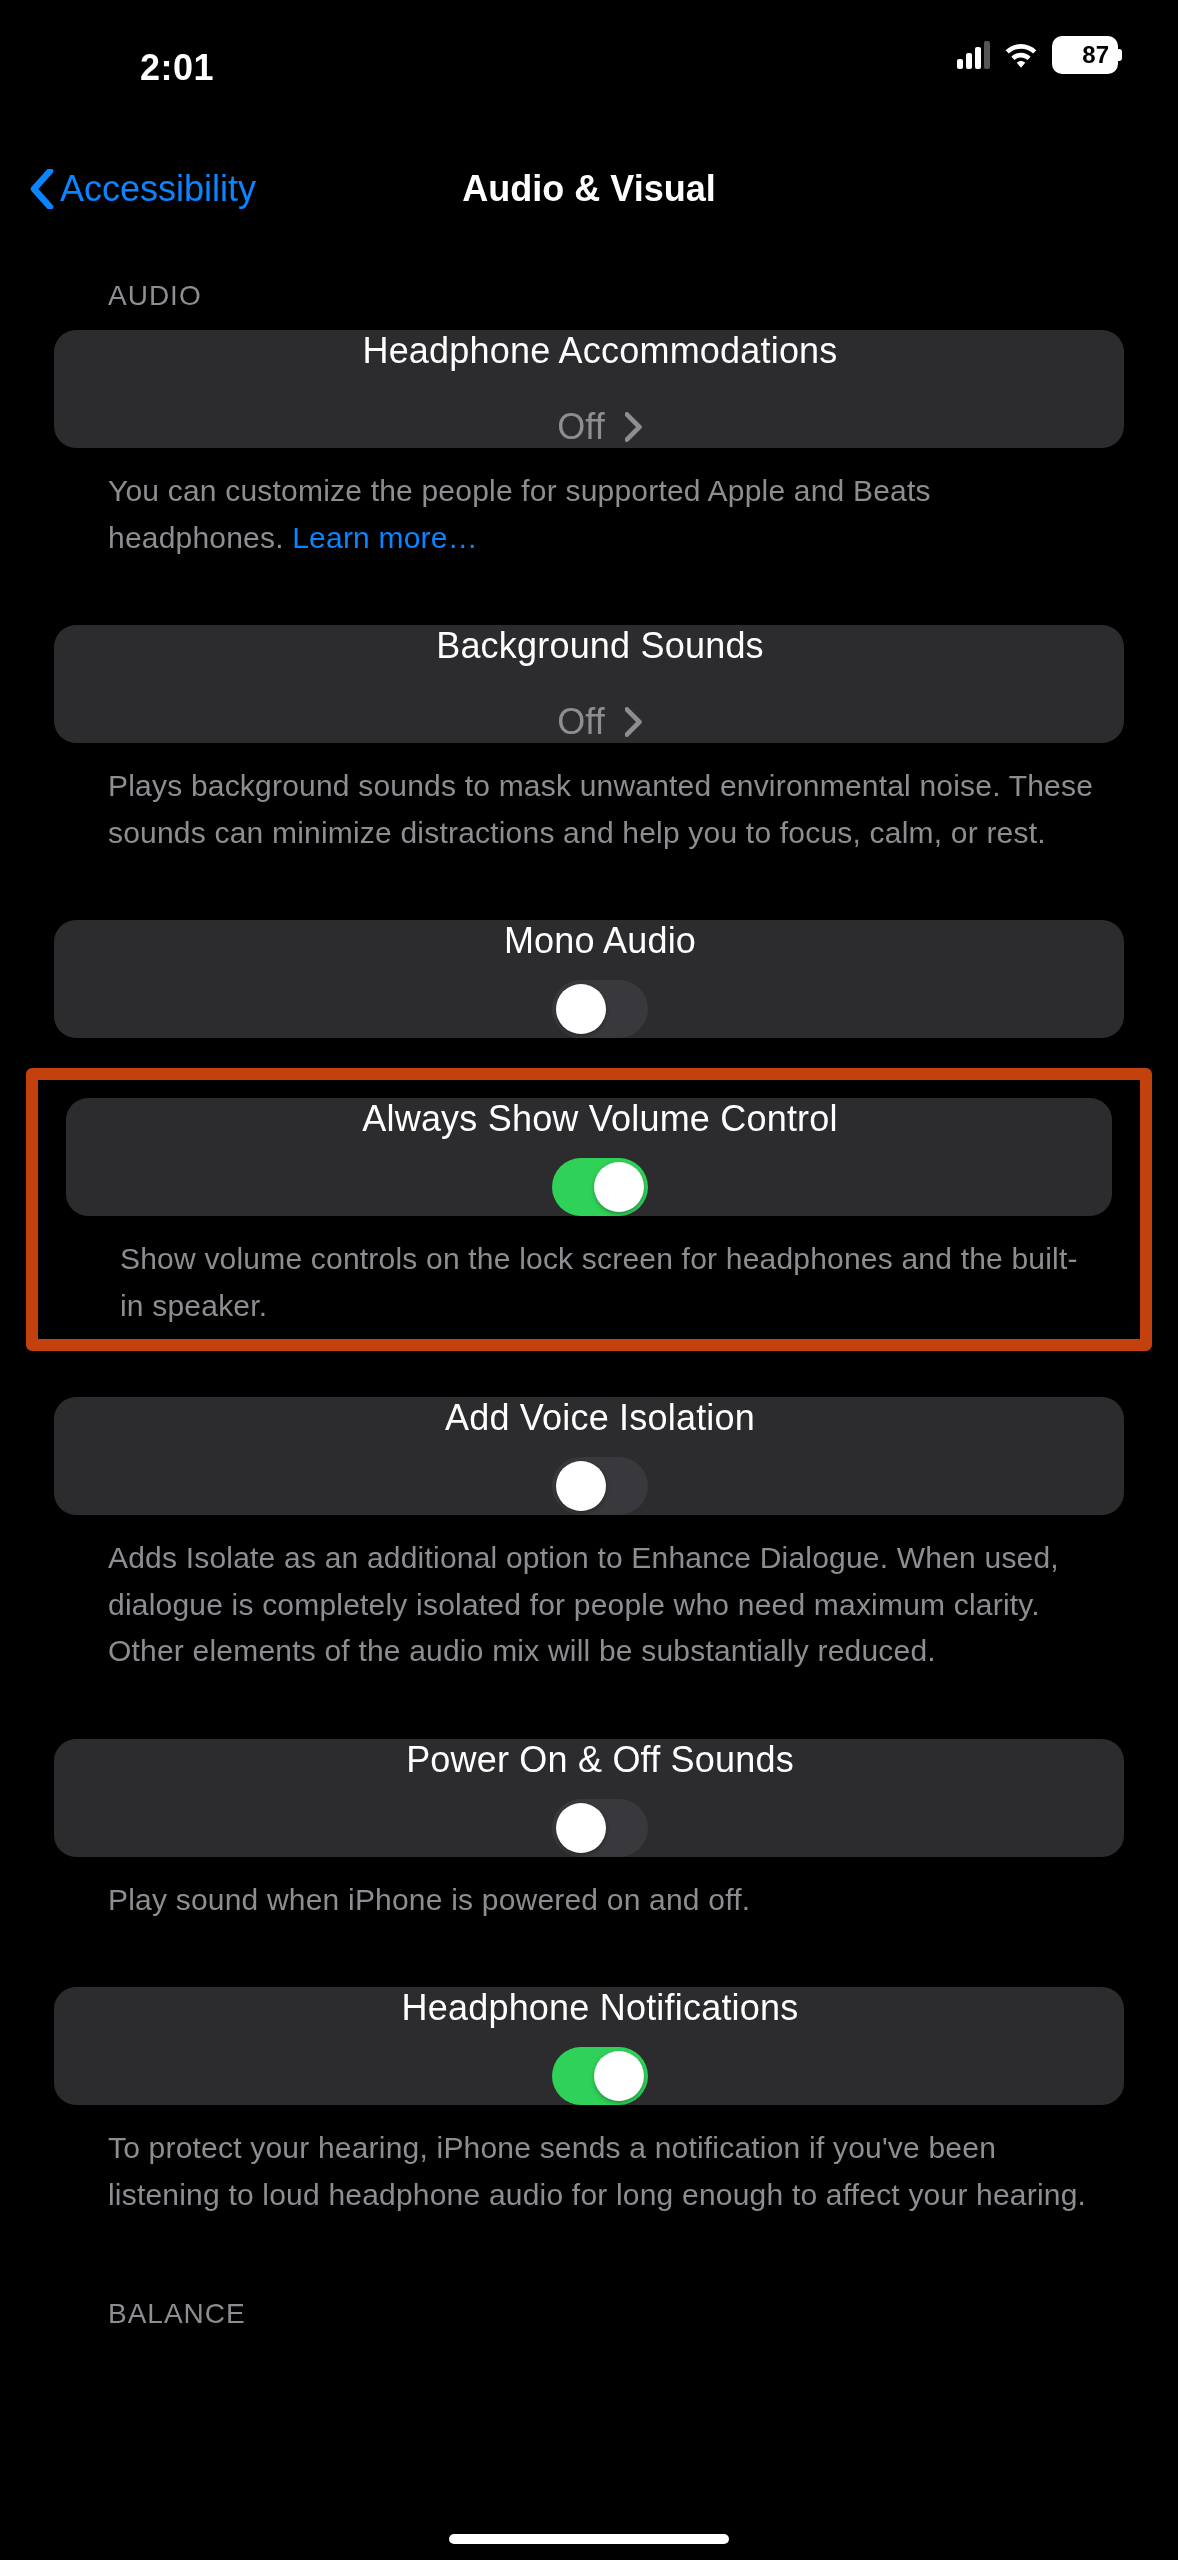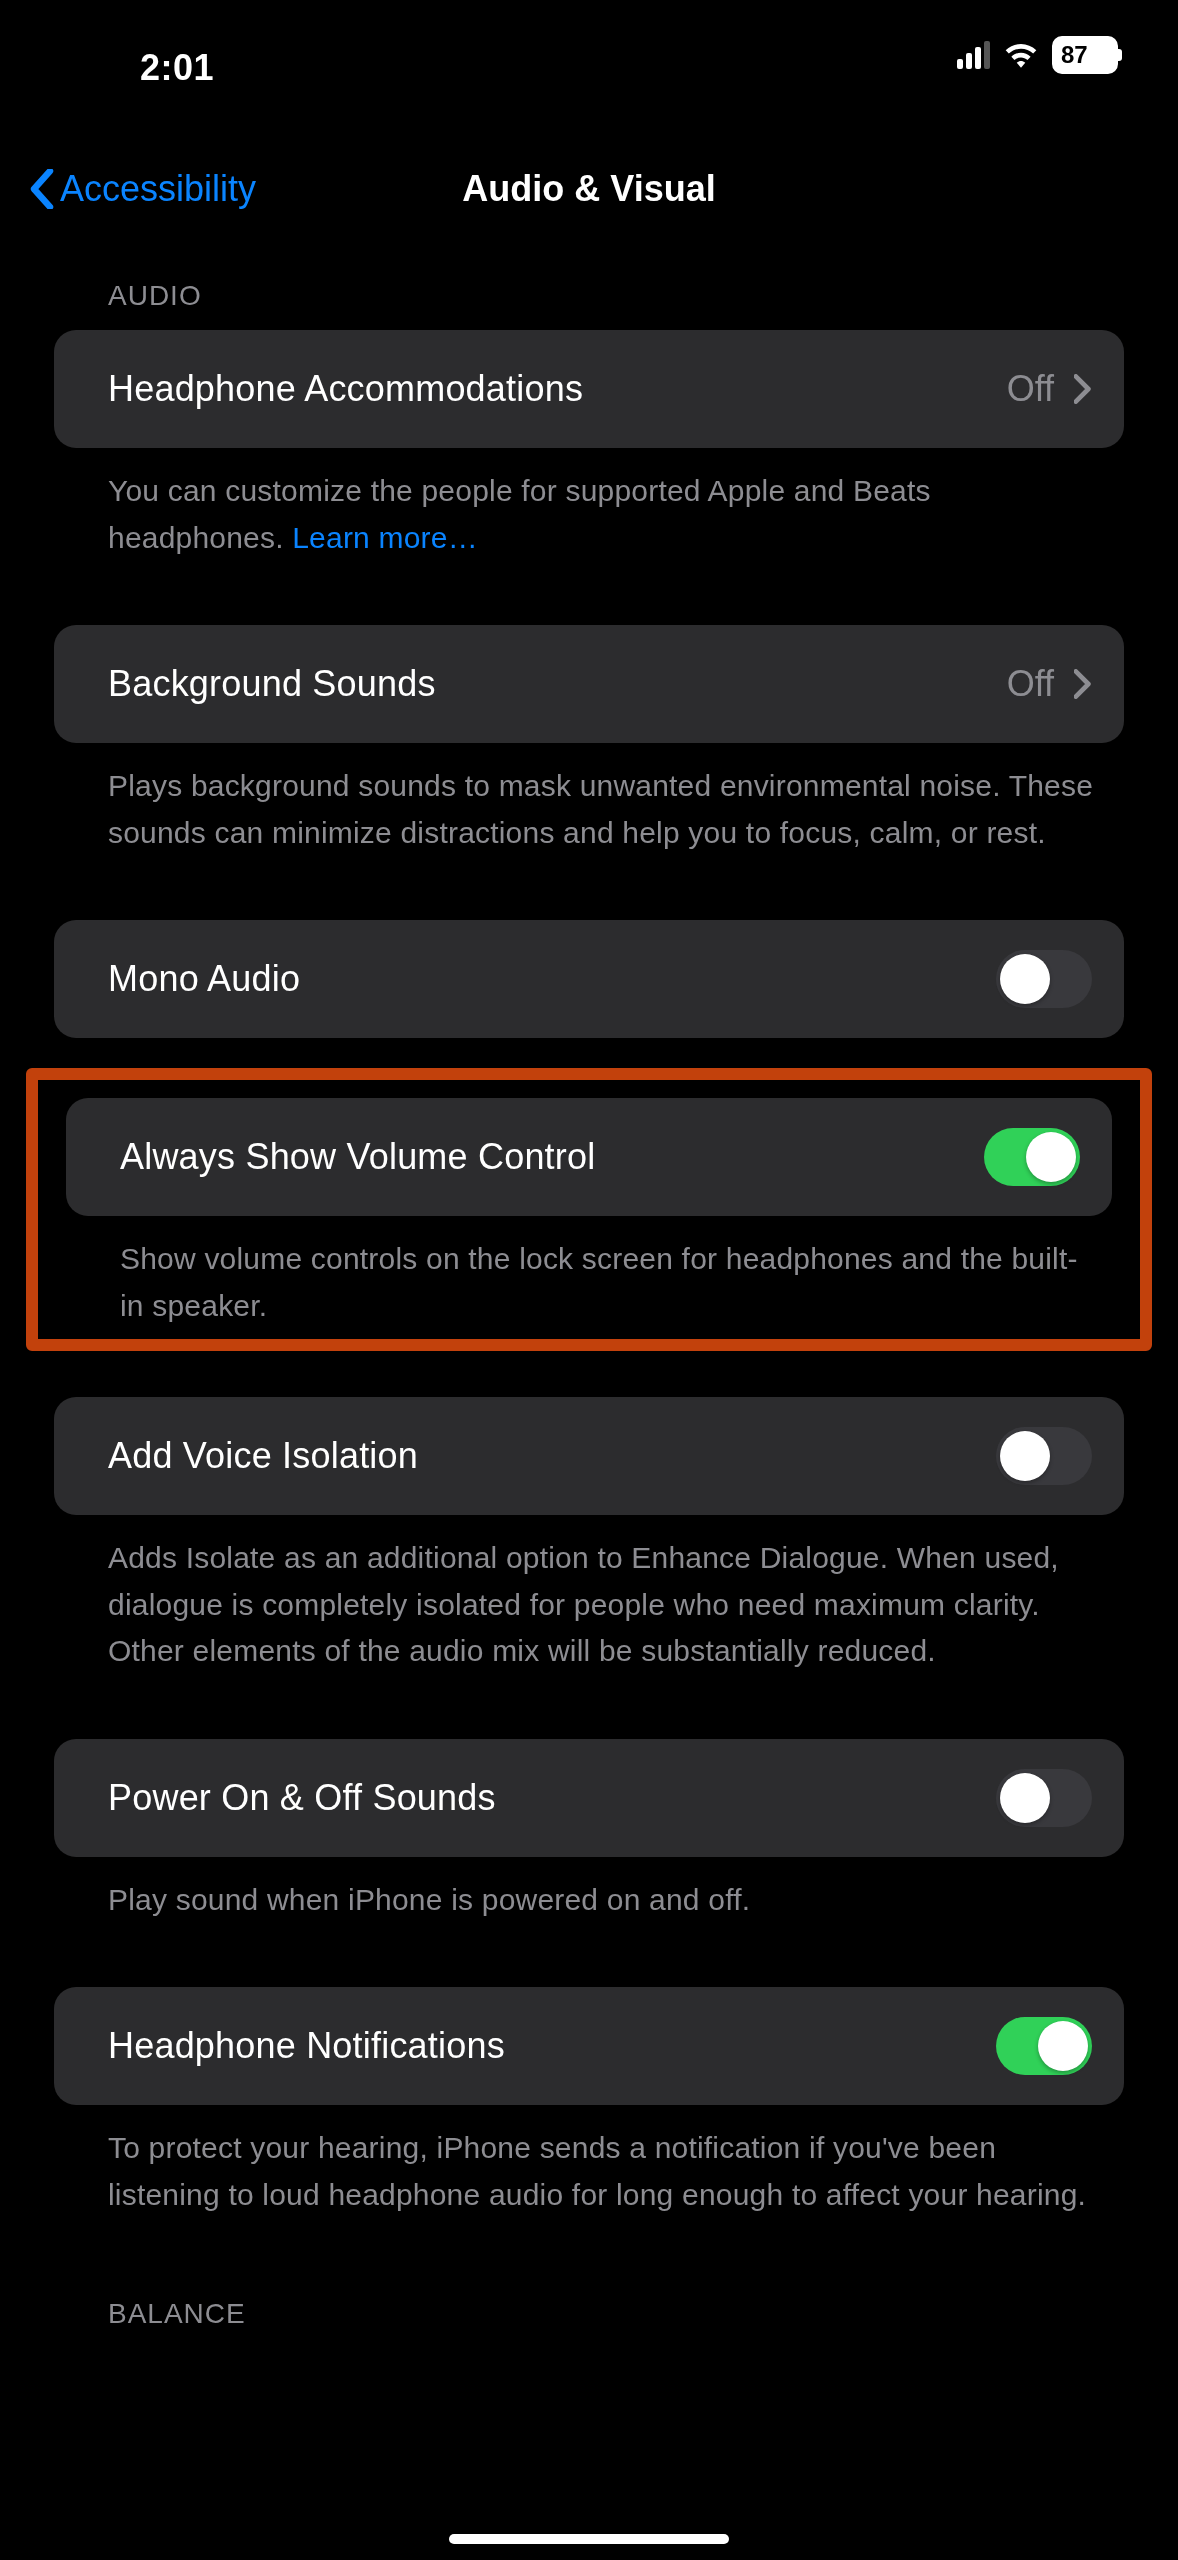--- a/index.html
+++ b/index.html
@@ -27,21 +27,21 @@
   .cell-bars span { width: 6px; background: #fff; border-radius: 2px; }
   .cell-bars span:nth-child(1){height:10px;}
   .cell-bars span:nth-child(2){height:16px;}
   .cell-bars span:nth-child(3){height:22px;}
   .cell-bars span:nth-child(4){height:28px;background:#555;}
   .wifi-icon { width: 34px; height: 26px; }
   .battery {
     display: flex; align-items: center;
     border: 3px solid #fff; border-radius: 10px;
     padding: 2px 6px 2px 6px; font-size: 24px; font-weight: 700;
-    min-width: 66px; justify-content: flex-start; position: relative;
+    min-width: 66px; justify-content: flex-end; position: relative;
     background:#fff; color:#000;
   }
   .battery::after{
     content:""; position:absolute; right:-7px; top:50%; transform:translateY(-50%);
     width:4px; height:12px; background:#fff; border-radius:0 3px 3px 0;
   }
 
   
   .nav-bar {
     display: flex;
@@ -70,20 +70,21 @@
   .section-header.tight { padding-top: 80px; }
 
   .cell {
     background: #2c2c2e;
     border-radius: 22px;
     display: flex;
     align-items: center;
     justify-content: space-between;
     padding: 0 32px 0 54px;
     min-height: 118px;
+    flex-direction: column;
   }
   .cell-label { font-size: 36px; color: #fff; font-weight: 400; letter-spacing: 0.2px; }
   .cell-right { display: flex; align-items: center; gap: 20px; }
   .cell-value { font-size: 36px; color: #8d8d92; }
   .chevron { width: 18px; height: 30px; }
 
   .footer-text {
     color: #8d8d92; font-size: 30px; line-height: 1.55;
     padding: 20px 16px 0 54px; letter-spacing: 0.2px;
   }

